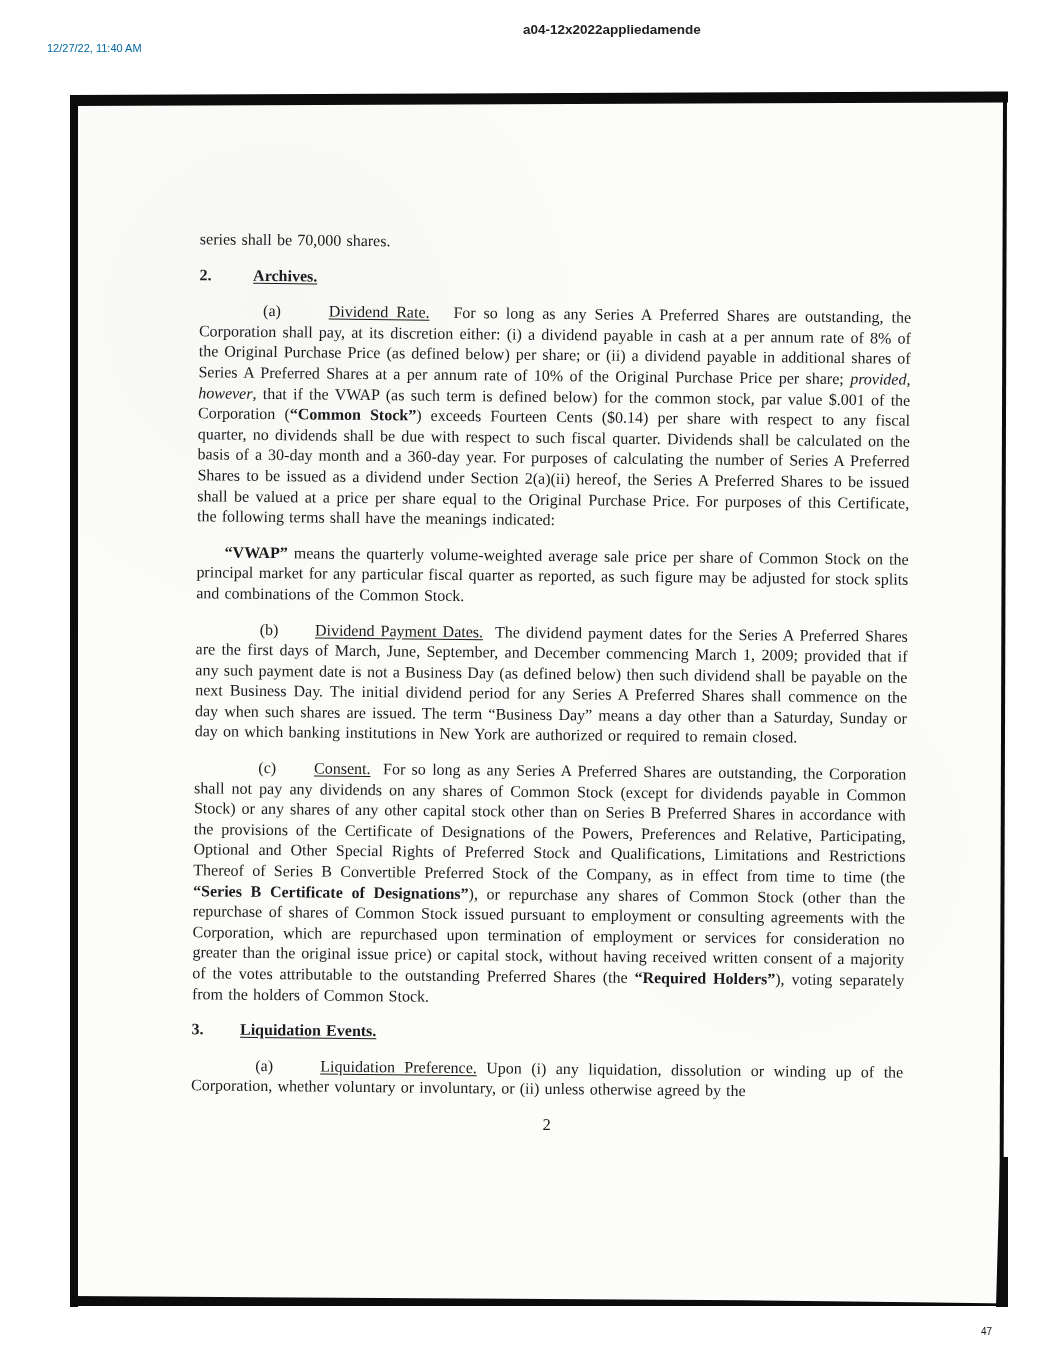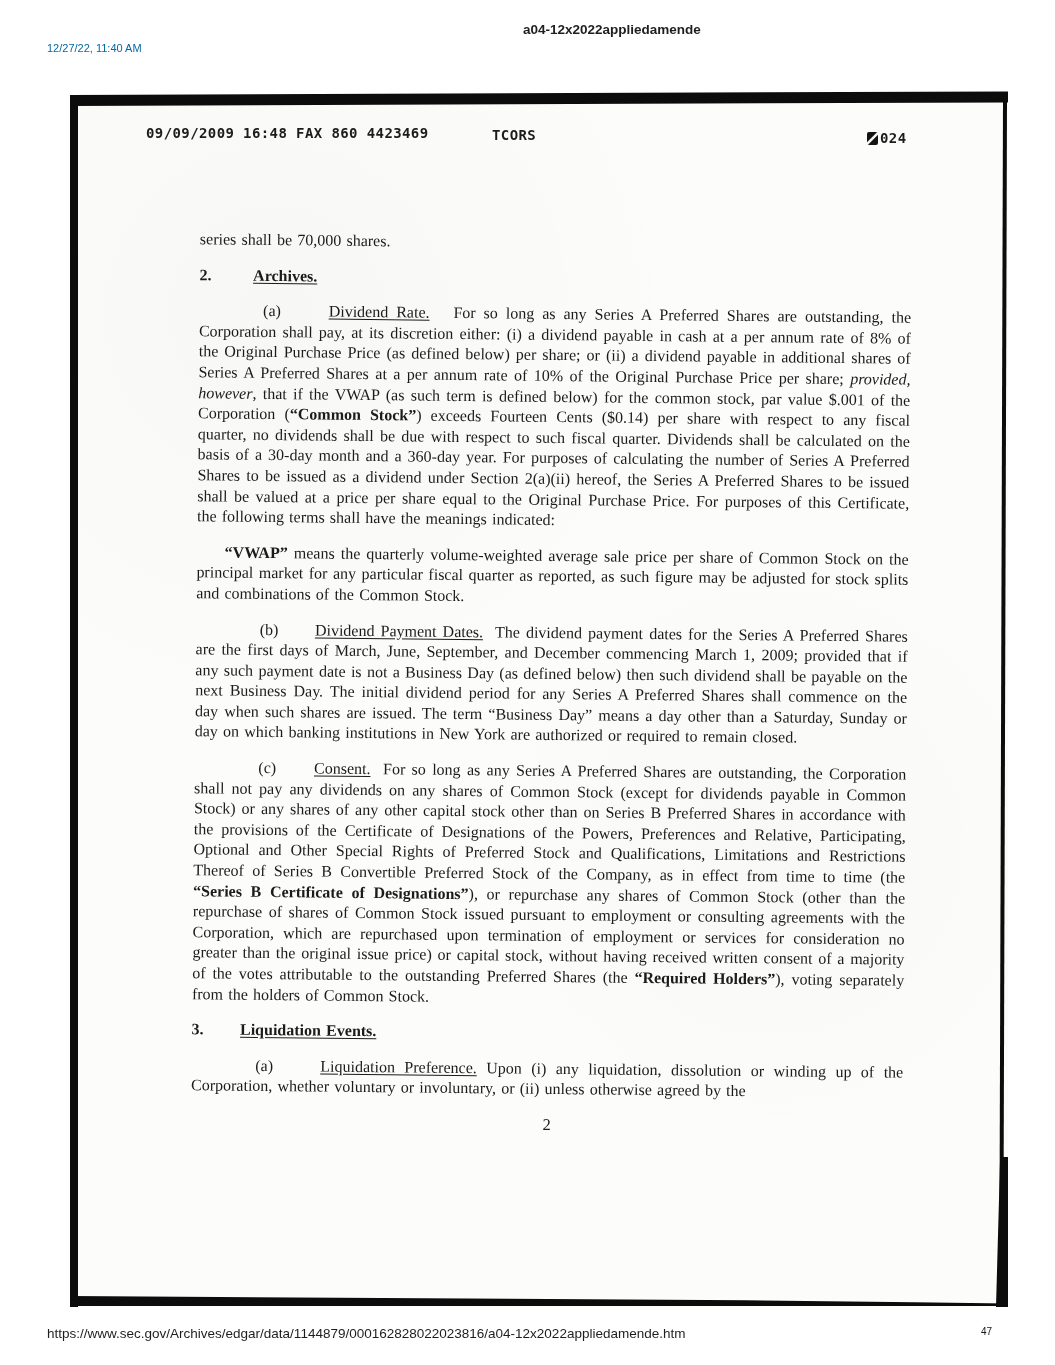--- a/index.html
+++ b/index.html
@@ -68,35 +68,29 @@
   <span class="print-datetime">12/27/22, 11:40 AM</span>
   <span class="print-title">a04-12x2022appliedamende</span>
 
   <div class="scan">
     <div class="edge edge-top"></div>
     <div class="edge edge-left"></div>
     <div class="edge edge-right"></div>
     <div class="edge edge-right-thick"></div>
     <div class="edge edge-bottom"></div>
 
-    <div class="fax-header">
-      <span class="fax-ts">09/09/2009 16:48 FAX 860 4423469</span>
-      <span class="fax-sender">TCORS</span>
-      <span class="fax-page"><span class="fax-icon"></span><span>024</span></span>
-    </div>
 
     <div class="doc-body">
       <p class="pj"><span>series shall be 70,000 shares.</span></p>
       <p class="ph"><span class="b">2.</span><span>&nbsp;&nbsp;&nbsp;&nbsp;&nbsp;&nbsp;&nbsp;&nbsp;</span><span class="b u">Archives.</span></p>
       <p class="pj ind-sub"><span>(a)</span><span>&nbsp;&nbsp;&nbsp;&nbsp;&nbsp;&nbsp;</span><span class="u">Dividend Rate.</span><span>&nbsp;&nbsp; For so long as any Series A Preferred Shares are outstanding, the Corporation shall pay, at its discretion either: (i) a dividend payable in cash at a per annum rate of 8% of the Original Purchase Price (as defined below) per share; or (ii) a dividend payable in additional shares of Series A Preferred Shares at a per annum rate of 10% of the Original Purchase Price per share; </span><span class="i">provided, however</span><span>, that if the VWAP (as such term is defined below) for the common stock, par value $.001 of the Corporation (</span><span class="b">“Common Stock”</span><span>) exceeds Fourteen Cents ($0.14) per share with respect to any fiscal quarter, no dividends shall be due with respect to such fiscal quarter.  Dividends shall be calculated on the basis of a 30-day month and a 360-day year.  For purposes of calculating the number of Series A Preferred Shares to be issued as a dividend under Section 2(a)(ii) hereof, the Series A Preferred Shares to be issued shall be valued at a price per share equal to the Original Purchase Price.  For purposes of this Certificate, the following terms shall have the meanings indicated:</span></p>
       <p class="pj ind-sm"><span class="b">“VWAP”</span><span> means the quarterly volume-weighted average sale price per share of Common Stock on the principal market for any particular fiscal quarter as reported, as such figure may be adjusted for stock splits and combinations of the Common Stock.</span></p>
       <p class="pj ind-sub"><span>(b)</span><span>&nbsp;&nbsp;&nbsp;&nbsp;&nbsp;&nbsp;</span><span class="u">Dividend Payment Dates.</span><span>&nbsp; The dividend payment dates for the Series A Preferred Shares are the first days of March, June, September, and December commencing March 1, 2009; provided that if any such payment date is not a Business Day (as defined below) then such dividend shall be payable on the next Business Day.  The initial dividend period for any Series A Preferred Shares shall commence on the day when such shares are issued.  The term “Business Day” means a day other than a Saturday, Sunday or day on which banking institutions in New York are authorized or required to remain closed.</span></p>
       <p class="pj ind-sub"><span>(c)</span><span>&nbsp;&nbsp;&nbsp;&nbsp;&nbsp;&nbsp;</span><span class="u">Consent.</span><span>&nbsp; For so long as any Series A Preferred Shares are outstanding, the Corporation shall not pay any dividends on any shares of Common Stock (except for dividends payable in Common Stock) or any shares of any other capital stock other than on Series B Preferred Shares in accordance with the provisions of the Certificate of Designations of the Powers, Preferences and Relative, Participating, Optional and Other Special Rights of Preferred Stock and Qualifications, Limitations and Restrictions Thereof of Series B Convertible Preferred Stock of the Company, as in effect from time to time (the </span><span class="b">“Series B Certificate of Designations”</span><span>), or repurchase any shares of Common Stock (other than the repurchase of shares of Common Stock issued pursuant to employment or consulting agreements with the Corporation, which are repurchased upon termination of employment or services for consideration no greater than the original issue price) or capital stock, without having received written consent of a majority of the votes attributable to the outstanding Preferred Shares (the </span><span class="b">“Required Holders”</span><span>), voting separately from the holders of Common Stock.</span></p>
       <p class="ph"><span class="b">3.</span><span>&nbsp;&nbsp;&nbsp;&nbsp;&nbsp;&nbsp;&nbsp;</span><span class="b u">Liquidation Events.</span></p>
       <p class="pj ind-sub"><span>(a)</span><span>&nbsp;&nbsp;&nbsp;&nbsp;&nbsp;</span><span class="u">Liquidation Preference.</span><span> Upon (i) any liquidation, dissolution or winding up of the Corporation, whether voluntary or involuntary, or (ii) unless otherwise agreed by the</span></p>
       <p class="pagenum">2</p>
     </div>
   </div>
 
-  <span class="print-url">https://www.sec.gov/Archives/edgar/data/1144879/000162828022023816/a04-12x2022appliedamende.htm</span>
   <span class="print-pagenum">47</span>
 
 </div>
 
 </body></html>

